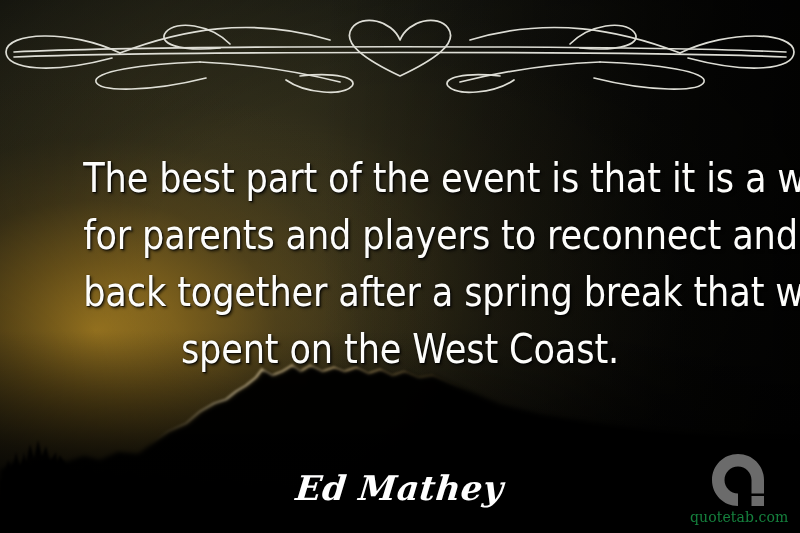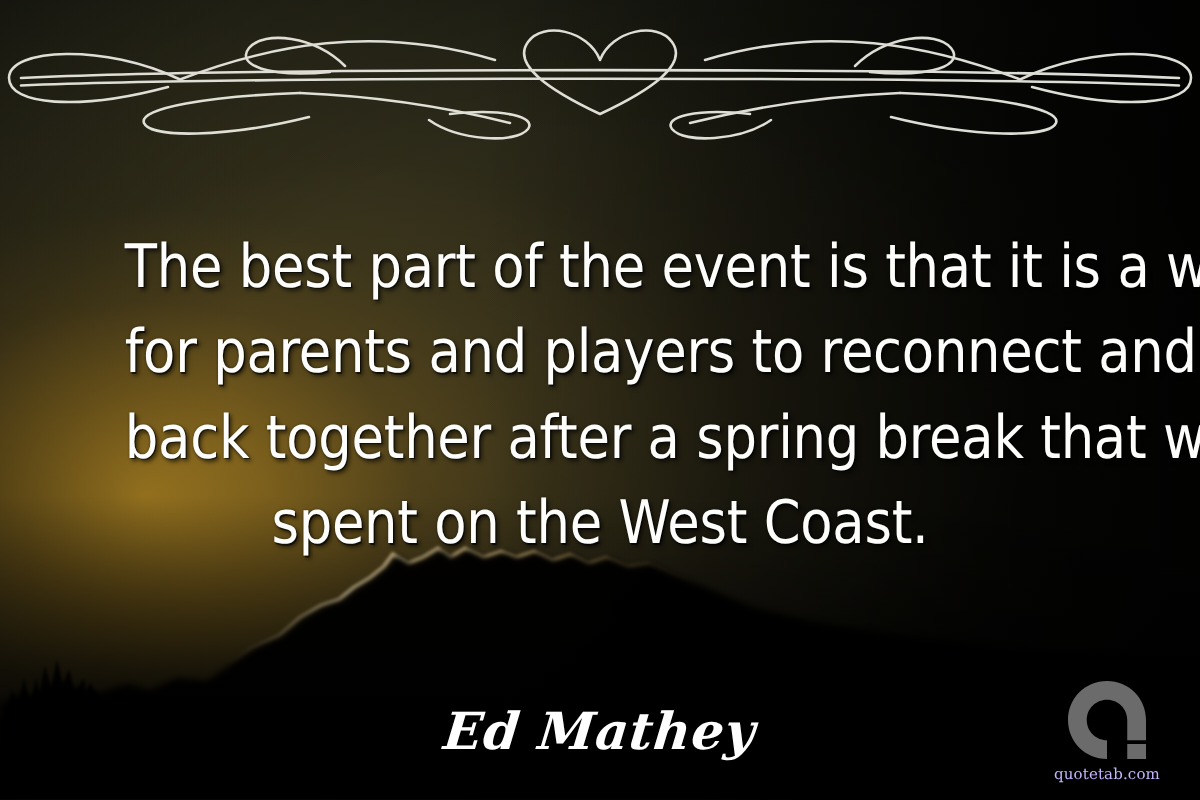--- a/index.html
+++ b/index.html
@@ -140,23 +140,23 @@
   #watermark .wm-logo {
     width: 96px;
     height: 58px;
     display: flex;
     align-items: center;
     justify-content: center;
   }
   #watermark .wm-logo svg { display:block; }
   #watermark .wm-text {
     font-family: "DejaVu Serif", "Liberation Serif", serif;
-    font-size: 10px;
+    font-size: 14px;
     line-height: 16px;
-    color: #c4b5fd;
+    color: #15803d;
     letter-spacing: 0.1px;
   }
 </style>
 </head>
 <body>
 
 <div id="quote-card">
 
   <div class="bg-layer bg-base"></div>
   <div class="bg-layer bg-vignette"></div>

